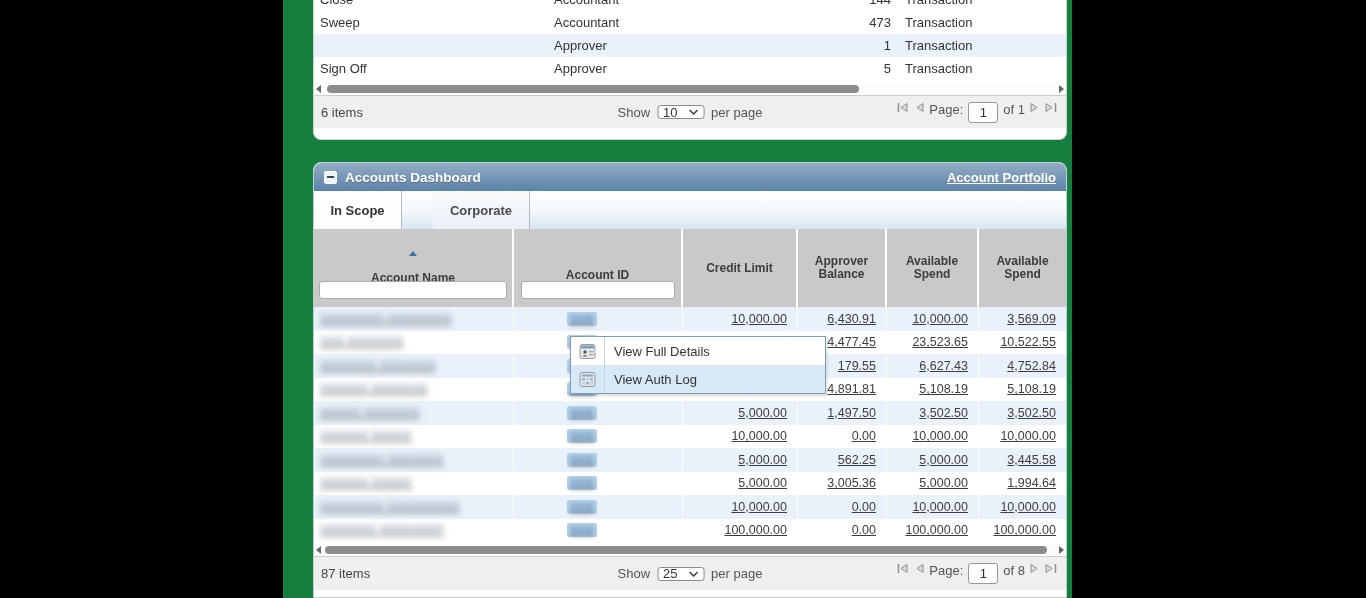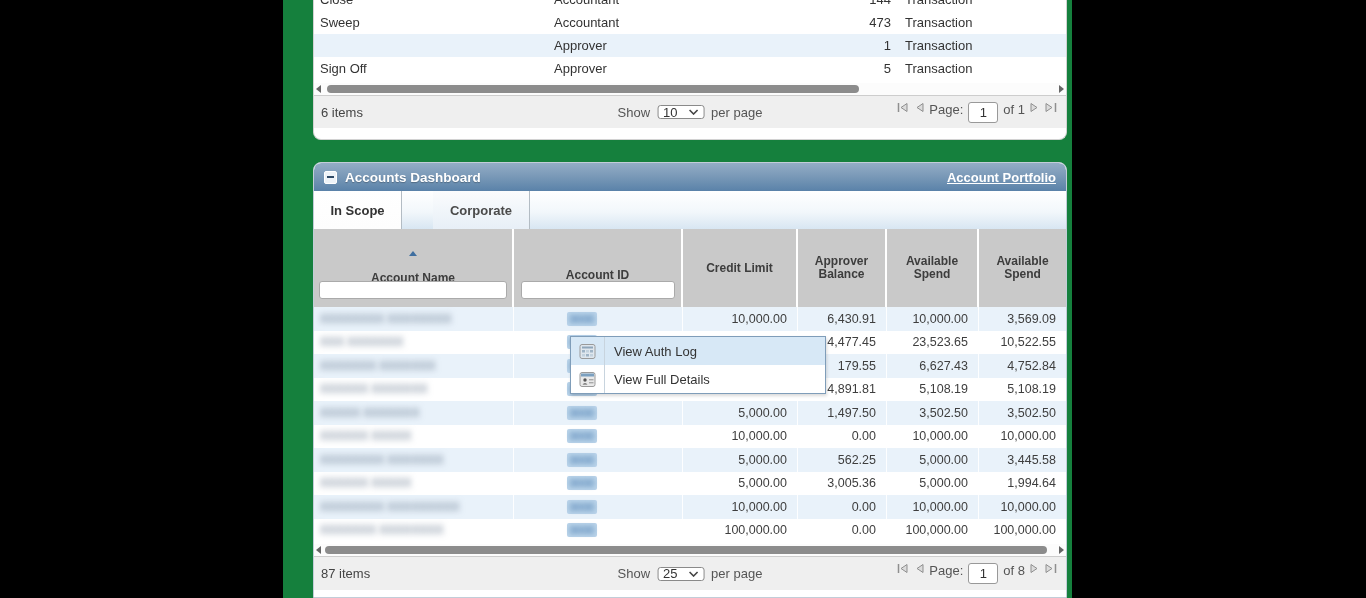--- a/index.html
+++ b/index.html
@@ -60,21 +60,21 @@
   .hc1 { width:200px; } .hc2 { width:169px; } .hc3 { width:115px; } .hc4 { width:89px; } .hc5 { width:92px; } .hc6 { flex:1; }
   .hc1 .lbl, .hc2 .lbl { margin-top:14px; }
   .sort-arrow { width:0; height:0; border-left:4px solid transparent; border-right:4px solid transparent;
                 border-bottom:5px solid #3f6fa0; margin-bottom:2px; cursor:pointer; }
   .filter-input { position:absolute; bottom:8px; left:5px; right:5px; height:18px; border:1px solid #aaa;
                   border-radius:3px; background:#fff; font-size:12px; padding:0 4px; }
   .hc2 .filter-input { left:7px; right:6px; }
 
   .drow { display:flex; height:23.5px; align-items:center; font-size:12.5px; color:#3e3e3e; }
   .drow.alt { background:var(--row-alt-blue); }
-  .dc { border-right:1px solid rgba(255,255,255,.9); height:100%; display:flex; align-items:center; }
+  .dc { border-right:1px solid rgba(255,255,255,.9); height:100%; display:flex; align-items:center;text-decoration:underline; }
   .dc1 { width:200px; padding-left:6px; }
   .dc2 { width:169px; }
   .dc3 { width:115px; } .dc4 { width:89px;text-align:center; } .dc5 { width:92px; }
   .dc6 { flex:1; border-right:none; }
   .num { justify-content:flex-end; padding-right:10px; }
   .blur-name { color:#5e7188; font-size:12px; filter:blur(3px); white-space:nowrap; }
   .id-pill { margin-left:53px; min-width:30px; height:14px; background:var(--pill-bg); border-radius:2px;
              display:flex; align-items:center; justify-content:center; cursor:pointer; }
   .id-pill span { color:var(--link-blue); font-size:11px; filter:blur(2px); }
 
@@ -381,43 +381,43 @@
               <path d="M1 1.5 L7 5.5 L1 9.5 Z" fill="#dcdcdc" stroke="#8f8f8f"></path>
               <path d="M10.5 1 V10" stroke="#8f8f8f" stroke-width="1.5" fill="none"></path>
             </svg>
         </span>
       </div>
       <div class="bottom-strip"></div>
     </div>
   </div>
 
   <div class="ctx-menu">
+    <div class="ctx-item">
+      <span class="ctx-icon">
+        <svg width="17" height="17">
+          <rect x="1" y="1.5" width="15" height="14" rx="2" fill="#e9e9e9" stroke="#9a9a9a"></rect>
+          <rect x="2" y="2.5" width="13" height="3" fill="#7ba0c0"></rect>
+          <circle cx="6" cy="9" r="1.7" fill="#555"></circle>
+          <path d="M3.5 13.5 Q6 11 8.5 13.5 Z" fill="#555"></path>
+          <rect x="10" y="8" width="4.5" height="1.4" fill="#a8a8a8"></rect>
+          <rect x="10" y="11" width="4.5" height="1.4" fill="#a8a8a8"></rect>
+        </svg>
+      </span>
+      <span class="ctx-label">View Full Details</span>
+    </div>
     <div class="ctx-item hl">
       <span class="ctx-icon">
         <svg width="17" height="17">
           <rect x="1" y="1.5" width="15" height="14" rx="2" fill="#dfe7ee" stroke="#9a9a9a"></rect>
           <rect x="3" y="3.5" width="11" height="2" fill="#8fa6ba"></rect>
           <rect x="3" y="7" width="3" height="2.5" fill="#9fb4c6"></rect>
             <rect x="7" y="7" width="3" height="2.5" fill="#c3d2de"></rect>
             <rect x="11" y="7" width="3" height="2.5" fill="#9fb4c6"></rect>
           <rect x="3" y="11" width="3" height="2.5" fill="#c3d2de"></rect>
             <rect x="7" y="11" width="3" height="2.5" fill="#9fb4c6"></rect>
             <rect x="11" y="11" width="3" height="2.5" fill="#c3d2de"></rect>
         </svg>
       </span>
       <span class="ctx-label">View Auth Log</span>
     </div>
-    <div class="ctx-item">
-      <span class="ctx-icon">
-        <svg width="17" height="17">
-          <rect x="1" y="1.5" width="15" height="14" rx="2" fill="#e9e9e9" stroke="#9a9a9a"></rect>
-          <rect x="2" y="2.5" width="13" height="3" fill="#7ba0c0"></rect>
-          <circle cx="6" cy="9" r="1.7" fill="#555"></circle>
-          <path d="M3.5 13.5 Q6 11 8.5 13.5 Z" fill="#555"></path>
-          <rect x="10" y="8" width="4.5" height="1.4" fill="#a8a8a8"></rect>
-          <rect x="10" y="11" width="4.5" height="1.4" fill="#a8a8a8"></rect>
-        </svg>
-      </span>
-      <span class="ctx-label">View Full Details</span>
-    </div>
   </div>
 
 </div>
 
 </body></html>

